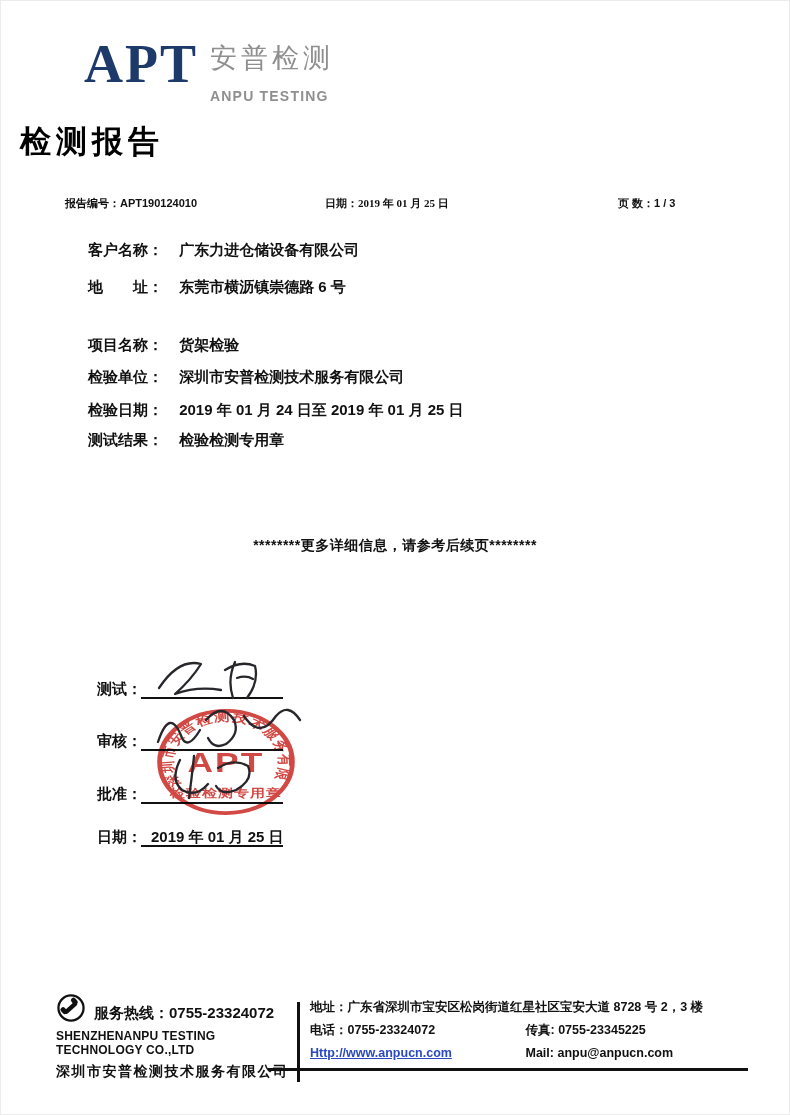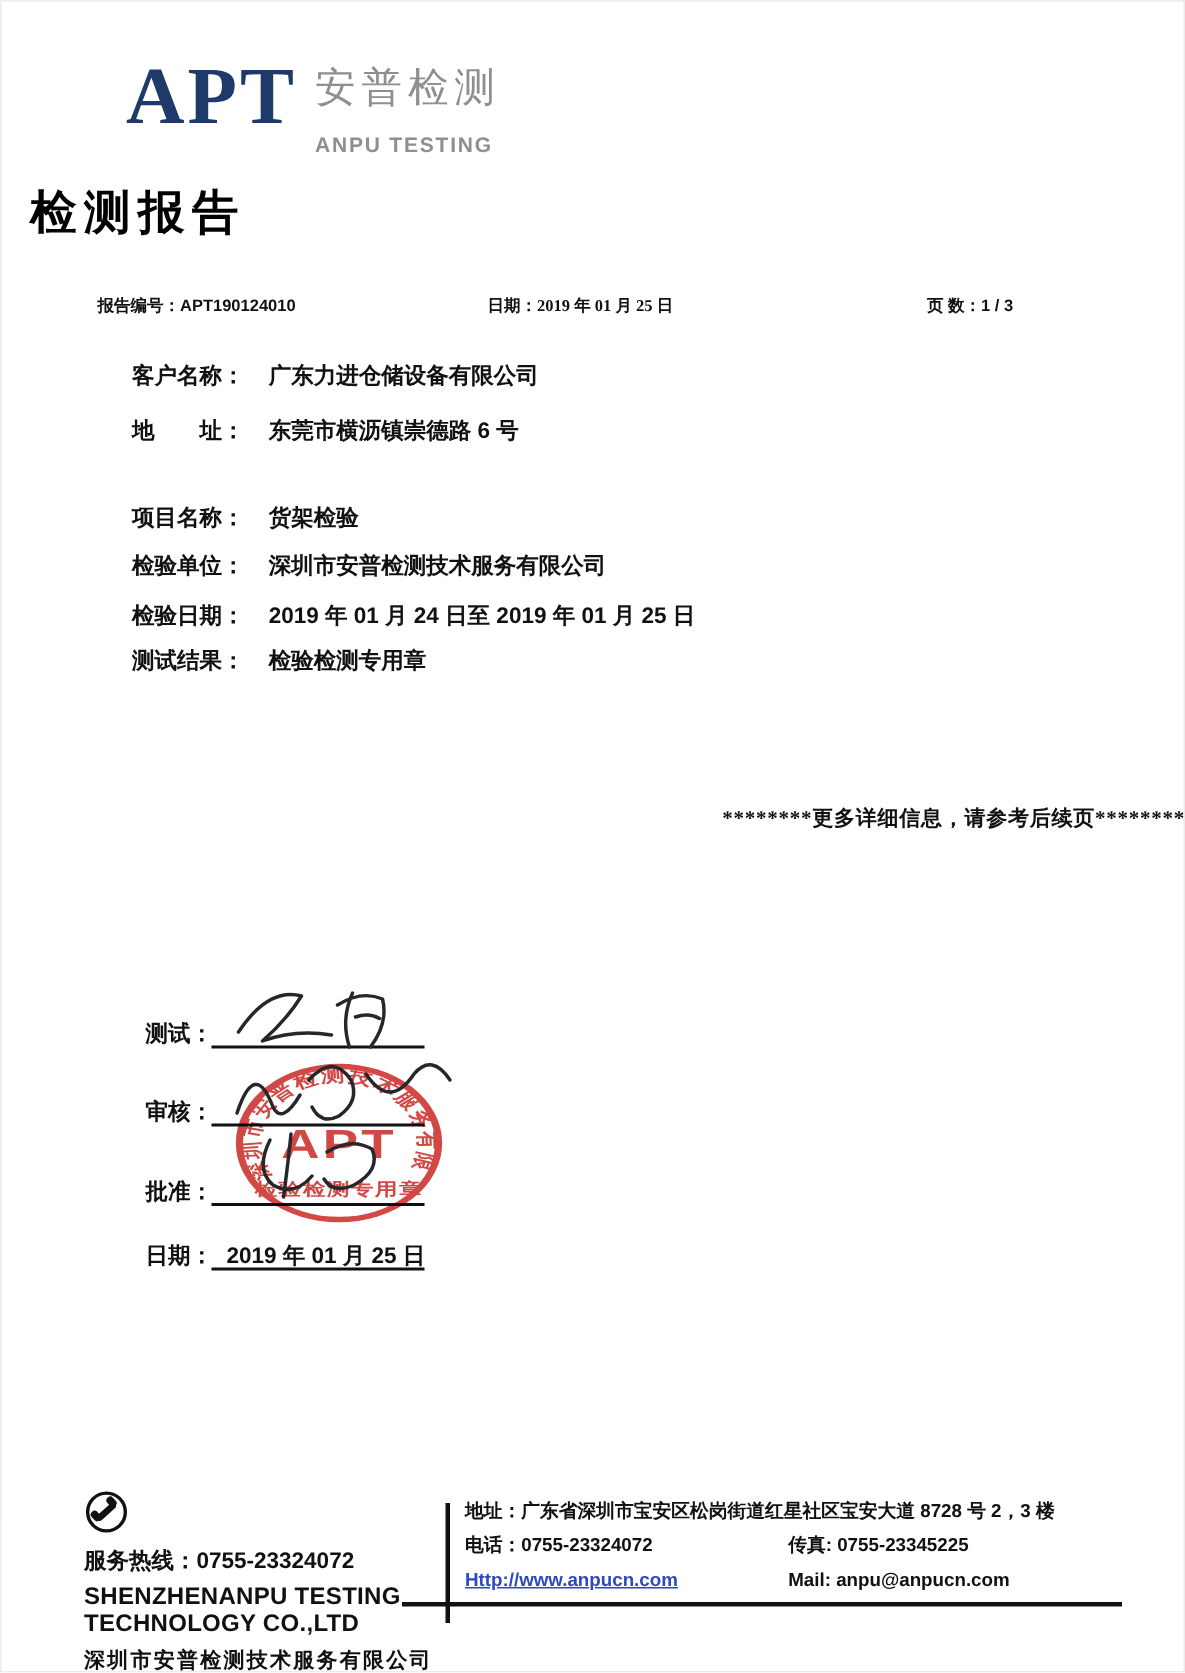--- a/index.html
+++ b/index.html
@@ -22,34 +22,34 @@
     font-size:31px;letter-spacing:5px;color:#000;padding-left:20px;}
   
   .meta-row{position:absolute;top:196px;left:0;width:100%;height:20px;font-size:11px;}
   .meta-report{position:absolute;left:65px;}
   .meta-date{position:absolute;left:325px;font-family:Liberation Serif, serif;}
   .meta-pages{position:absolute;left:618px;}
   
   .info-row{position:absolute;left:88px;font-size:15px;white-space:nowrap;}
   .info-label{display:inline-block;width:87px;}
   
-  .note{position:absolute;top:537px;left:0;width:100%;text-align:right;font-size:14px;letter-spacing:.5px;font-family:Liberation Serif, serif;}
+  .note{position:absolute;top:537px;left:0;width:100%;text-align:center;font-size:14px;letter-spacing:.5px;}
   
   .sign-row{position:absolute;left:97px;font-size:15px;white-space:nowrap;}
   .sign-label{display:inline-block;width:44px;}
   .sign-line{display:inline-block;width:142px;border-bottom:2px solid #111;height:17px;vertical-align:bottom;}
   .date-line{padding-left:10px;width:132px;}
   .stamp{position:absolute;left:135px;top:692px;width:182px;height:140px;mix-blend-mode:multiply;opacity:.93;z-index:2;}
   .sig{position:absolute;z-index:3;}
   .sig path{fill:none;stroke:#26262b;stroke-width:2.3;stroke-linecap:round;stroke-linejoin:round;}
   
   .footer-left{position:absolute;left:56px;top:993px;width:238px;}
-  .hotline-row{display:flex;align-items:flex-start;gap:8px;font-size:15px;flex-direction:column;}
+  .hotline-row{display:flex;align-items:flex-end;gap:8px;font-size:15px;}
   .phone-icon{flex:0 0 auto;}
-  .company-en{font-size:16px;letter-spacing:.2px;margin-top:6px;}
+  .company-en{font-size:12px;letter-spacing:.2px;margin-top:6px;}
   .company-cn{font-size:14px;letter-spacing:1.5px;margin-top:6px;}
   .footer-divider-v{position:absolute;left:297px;top:1002px;width:3px;height:80px;background:#111;}
   .footer-rule-h{position:absolute;left:268px;top:1068px;width:480px;height:3px;background:#111;}
   .footer-right{position:absolute;left:310px;top:999px;width:445px;font-size:12.5px;}
   .fr-row{margin-bottom:6px;line-height:17px;white-space:nowrap;}
   .fr-cell{display:inline-block;width:212px;}
   .website{color:#2b4ac0;text-decoration:underline;cursor:pointer;}
 </style>
 </head>
 <body>

